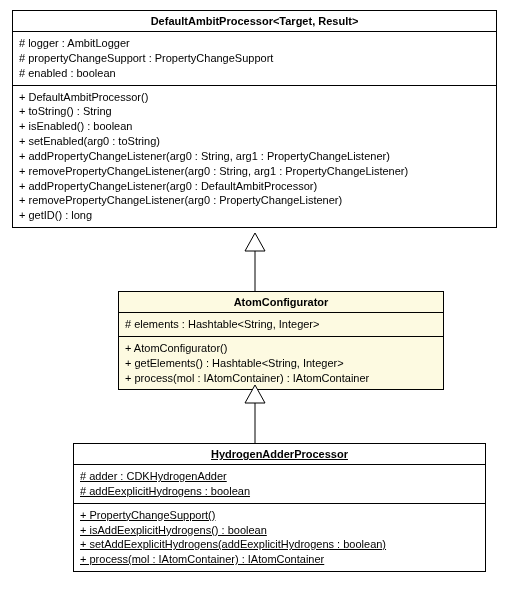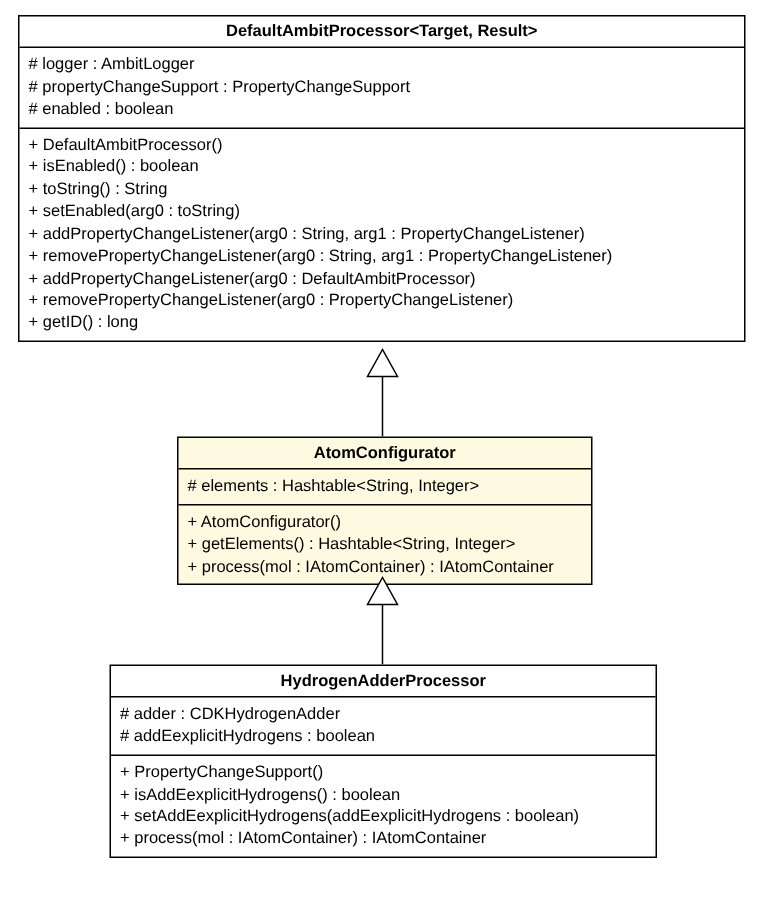--- a/index.html
+++ b/index.html
@@ -49,54 +49,54 @@
 
 <div class="uml-class" style="left:12px; top:10px; width:485px;">
   <div class="uml-title">DefaultAmbitProcessor&lt;Target, Result&gt;</div>
   <div class="uml-attrs">
     <div class="uml-row"># logger : AmbitLogger</div>
     <div class="uml-row"># propertyChangeSupport : PropertyChangeSupport</div>
     <div class="uml-row"># enabled : boolean</div>
   </div>
   <div class="uml-methods">
     <div class="uml-row">+ DefaultAmbitProcessor()</div>
+    <div class="uml-row">+ toString() : String</div>
     <div class="uml-row">+ isEnabled() : boolean</div>
-    <div class="uml-row">+ toString() : String</div>
     <div class="uml-row">+ setEnabled(arg0 : toString)</div>
     <div class="uml-row">+ addPropertyChangeListener(arg0 : String, arg1 : PropertyChangeListener)</div>
     <div class="uml-row">+ removePropertyChangeListener(arg0 : String, arg1 : PropertyChangeListener)</div>
     <div class="uml-row">+ addPropertyChangeListener(arg0 : DefaultAmbitProcessor)</div>
     <div class="uml-row">+ removePropertyChangeListener(arg0 : PropertyChangeListener)</div>
     <div class="uml-row">+ getID() : long</div>
   </div>
 </div>
 
 <svg class="connector" style="left:245px; top:233px; width:20px; height:58px;">
   <polygon points="10,0 0,18 20,18" fill="#fff" stroke="#000" stroke-width="1"></polygon>
   <line x1="10" y1="18" x2="10" y2="58" stroke="#000" stroke-width="1"></line>
 </svg>
 
-<div class="uml-class highlighted" style="left:118px; top:291px; width:277px;">
+<div class="uml-class highlighted" style="left:118px; top:291px; width:326px;">
   <div class="uml-title">AtomConfigurator</div>
   <div class="uml-attrs">
     <div class="uml-row"># elements : Hashtable&lt;String, Integer&gt;</div>
   </div>
   <div class="uml-methods">
     <div class="uml-row">+ AtomConfigurator()</div>
     <div class="uml-row">+ getElements() : Hashtable&lt;String, Integer&gt;</div>
     <div class="uml-row">+ process(mol : IAtomContainer) : IAtomContainer</div>
   </div>
 </div>
 
 <svg class="connector" style="left:245px; top:385px; width:20px; height:58px;">
   <polygon points="10,0 0,18 20,18" fill="#fff" stroke="#000" stroke-width="1"></polygon>
   <line x1="10" y1="18" x2="10" y2="58" stroke="#000" stroke-width="1"></line>
 </svg>
 
-<div class="uml-class" style="left:73px; top:443px; width:365px;">
+<div class="uml-class" style="left:73px; top:443px; width:413px;text-decoration:underline;">
   <div class="uml-title">HydrogenAdderProcessor</div>
   <div class="uml-attrs">
     <div class="uml-row"># adder : CDKHydrogenAdder</div>
     <div class="uml-row"># addEexplicitHydrogens : boolean</div>
   </div>
   <div class="uml-methods">
     <div class="uml-row">+ PropertyChangeSupport()</div>
     <div class="uml-row">+ isAddEexplicitHydrogens() : boolean</div>
     <div class="uml-row">+ setAddEexplicitHydrogens(addEexplicitHydrogens : boolean)</div>
     <div class="uml-row">+ process(mol : IAtomContainer) : IAtomContainer</div>

